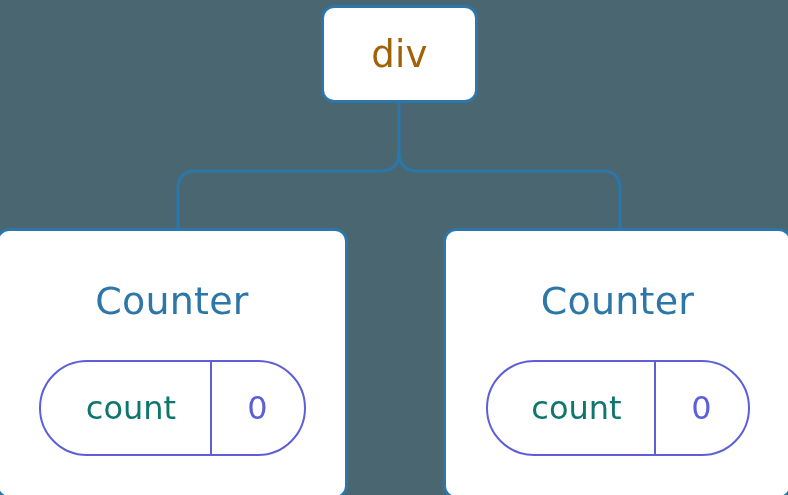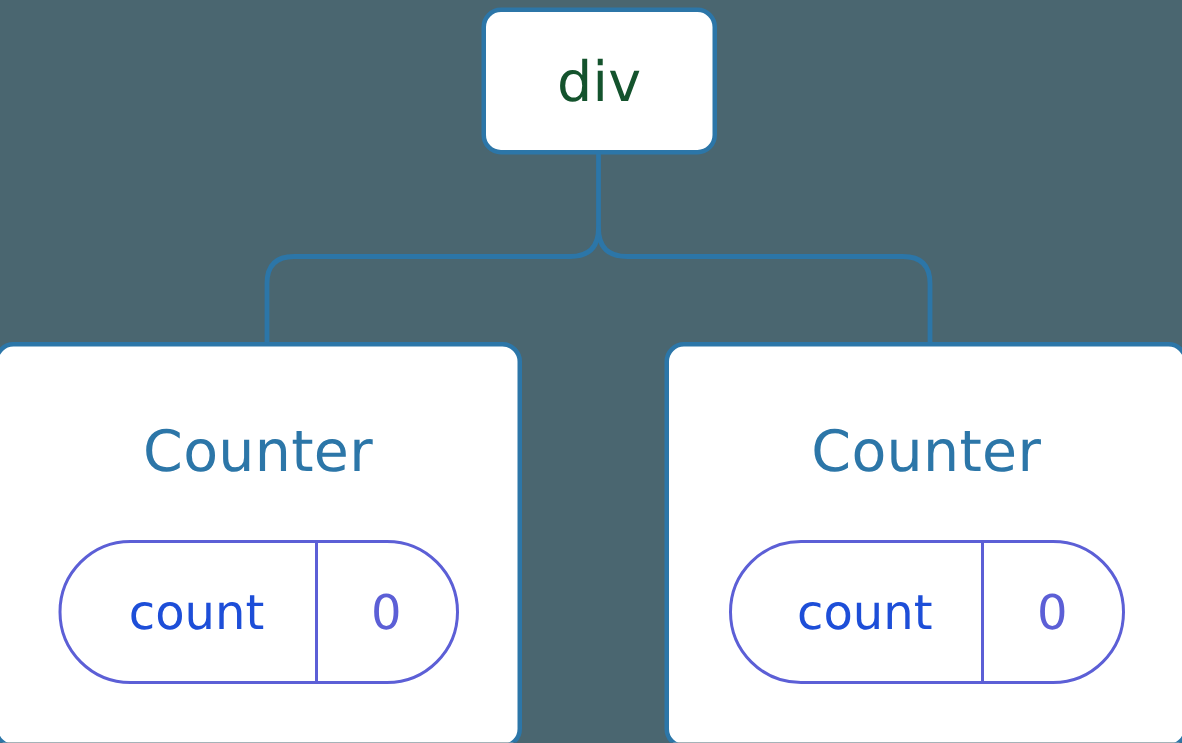--- a/index.html
+++ b/index.html
@@ -46,21 +46,21 @@
   #root-node {
     left: 321px;
     top: 5px;
     width: 157px;
     height: 98px;
     display: flex;
     align-items: center;
     justify-content: center;
   }
   .root-node-label {
-    color: #14532d;
+    color: #a16207;
     font-size: 37px;
     line-height: 1;
     letter-spacing: 0.2px;
   }
 
   
   .component-card {
     display: flex;
     flex-direction: column;
     align-items: center;
@@ -97,21 +97,21 @@
     align-items: stretch;
     background: #ffffff;
   }
   #child-node-0 .state-pill { width: 267px; }
   #child-node-1 .state-pill { width: 264px; }
 
   .state-key {
     display: flex;
     align-items: center;
     justify-content: center;
-    color: #1d4ed8;
+    color: #0f766e;
     font-size: 32px;
     line-height: 1;
     padding: 0 18px 0 30px;
     flex: 1 1 auto;
   }
   .state-value {
     display: flex;
     align-items: center;
     justify-content: center;
     color: #5c5fd6;

